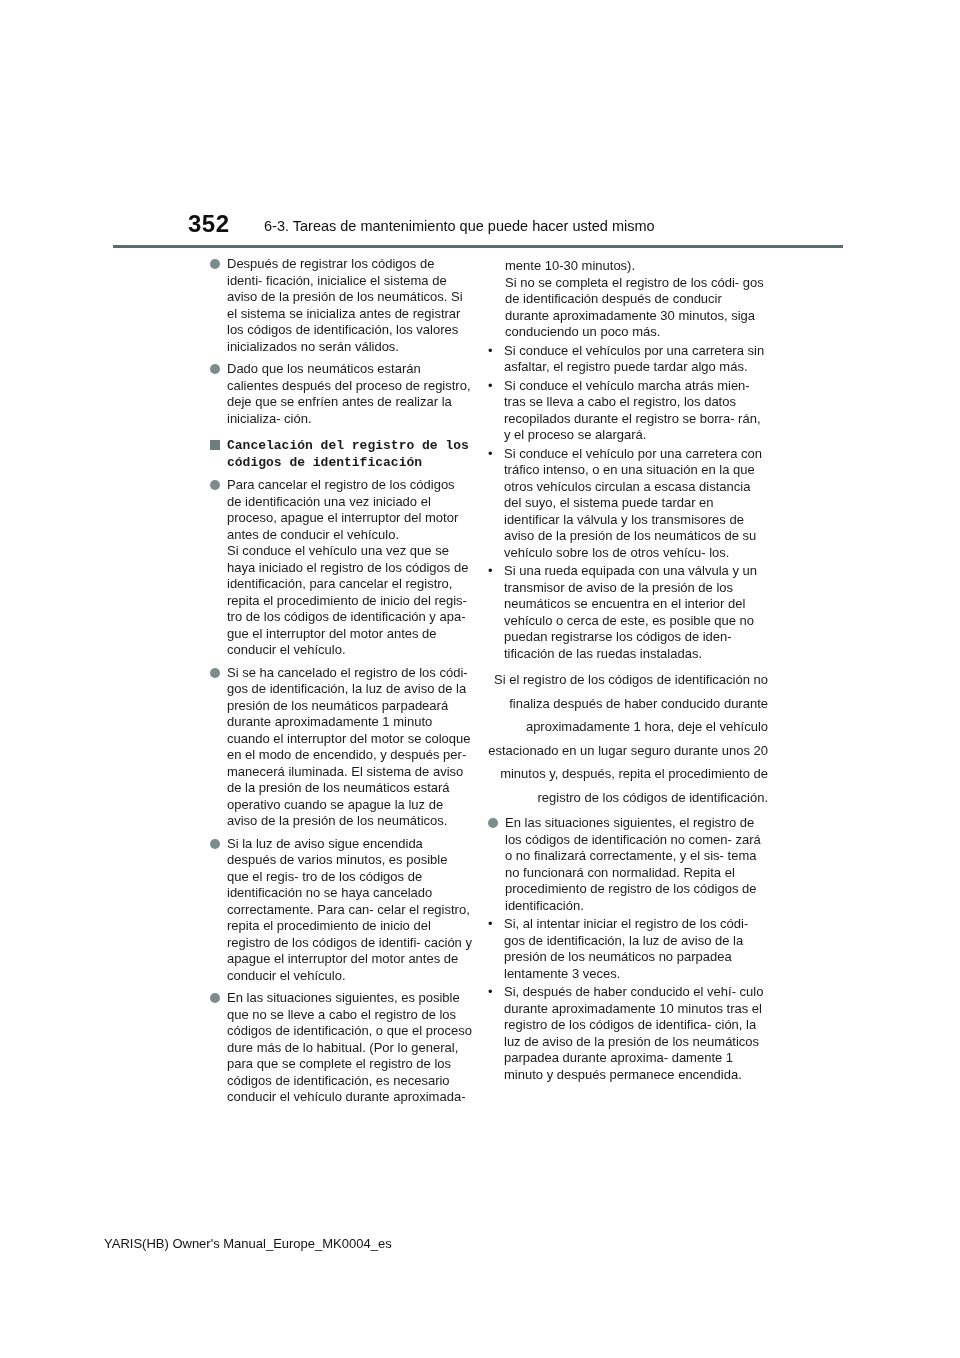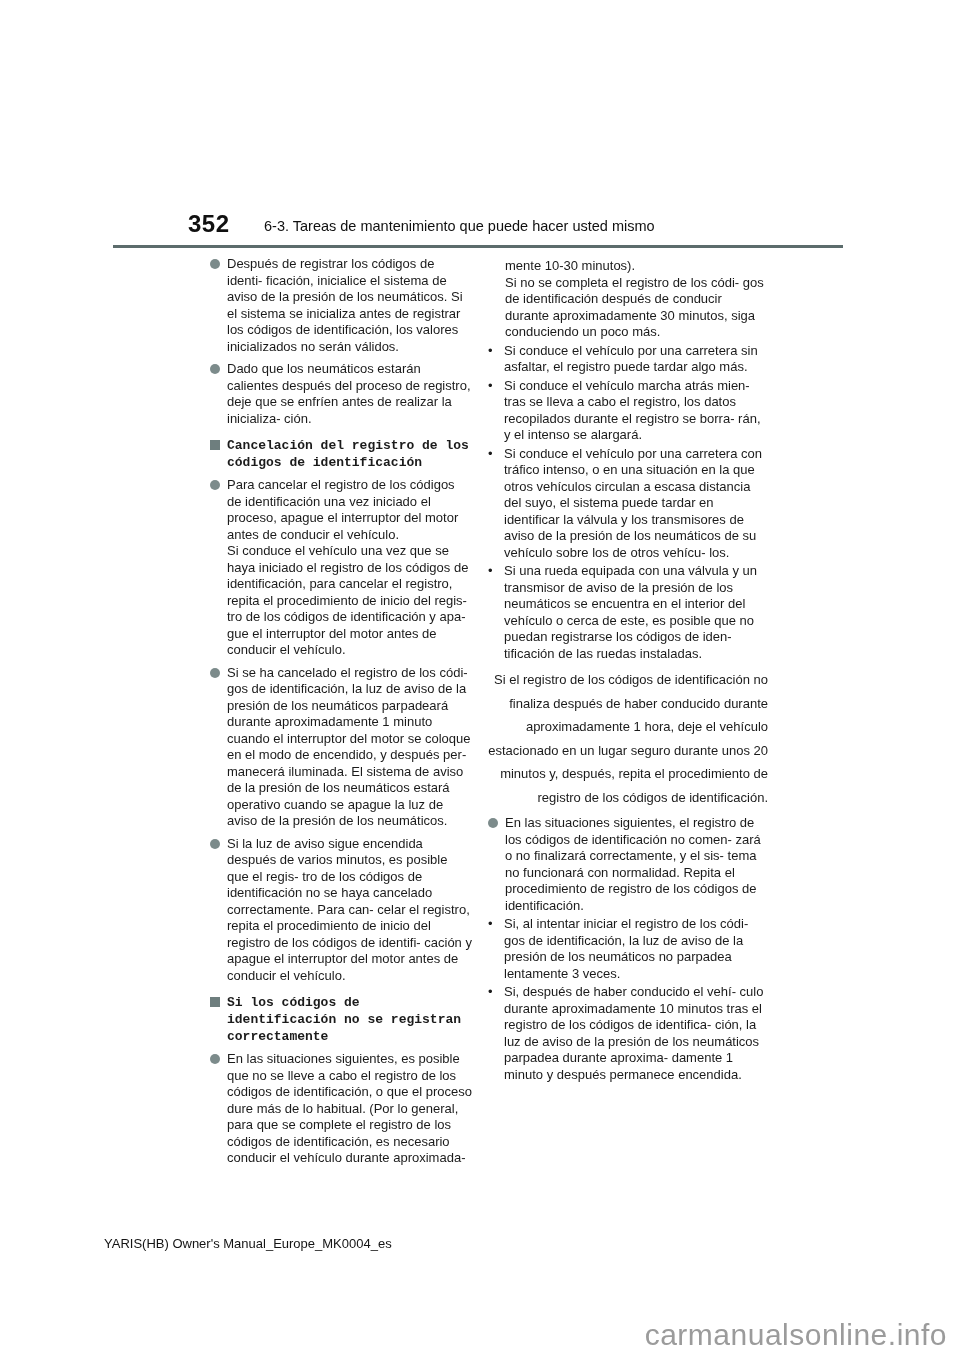--- a/index.html
+++ b/index.html
@@ -105,39 +105,35 @@
 Si conduce el vehículo una vez que se haya iniciado el registro de los códigos de identificación, para cancelar el registro, repita el procedimiento de inicio del regis- tro de los códigos de identificación y apa- gue el interruptor del motor antes de conducir el vehículo.</div>
       </div>
       <div class="block bullet">
         <span class="marker"><span class="dot"></span></span>
         <div class="txt">Si se ha cancelado el registro de los códi- gos de identificación, la luz de aviso de la presión de los neumáticos parpadeará durante aproximadamente 1 minuto cuando el interruptor del motor se coloque en el modo de encendido, y después per- manecerá iluminada. El sistema de aviso de la presión de los neumáticos estará operativo cuando se apague la luz de aviso de la presión de los neumáticos.</div>
       </div>
       <div class="block bullet">
         <span class="marker"><span class="dot"></span></span>
         <div class="txt">Si la luz de aviso sigue encendida después de varios minutos, es posible que el regis- tro de los códigos de identificación no se haya cancelado correctamente. Para can- celar el registro, repita el procedimiento de inicio del registro de los códigos de identifi- cación y apague el interruptor del motor antes de conducir el vehículo.</div>
       </div>
-      <div class="block heading">
-        <span class="marker"><span class="sq"></span></span>
-        <div class="txt">Si los códigos de identificación no se registran correctamente</div>
-      </div>
       <div class="block bullet">
         <span class="marker"><span class="dot"></span></span>
         <div class="txt">En las situaciones siguientes, es posible que no se lleve a cabo el registro de los códigos de identificación, o que el proceso dure más de lo habitual. (Por lo general, para que se complete el registro de los códigos de identificación, es necesario conducir el vehículo durante aproximada-</div>
       </div>
     </div>
   <div class="col col-right" id="col-right">
       <div class="block cont">mente 10-30 minutos).
 Si no se completa el registro de los códi- gos de identificación después de conducir durante aproximadamente 30 minutos, siga conduciendo un poco más.</div>
       <div class="block sub">
         <span class="marker">•</span>
-        <div class="txt">Si conduce el vehículo por una carretera sin asfaltar, el registro puede tardar algo más.</div>
+        <div class="txt">Si conduce el vehículos por una carretera sin asfaltar, el registro puede tardar algo más.</div>
       </div>
       <div class="block sub">
         <span class="marker">•</span>
-        <div class="txt">Si conduce el vehículo marcha atrás mien- tras se lleva a cabo el registro, los datos recopilados durante el registro se borra- rán, y el intenso se alargará.</div>
+        <div class="txt">Si conduce el vehículo marcha atrás mien- tras se lleva a cabo el registro, los datos recopilados durante el registro se borra- rán, y el proceso se alargará.</div>
       </div>
       <div class="block sub">
         <span class="marker">•</span>
         <div class="txt">Si conduce el vehículo por una carretera con tráfico intenso, o en una situación en la que otros vehículos circulan a escasa distancia del suyo, el sistema puede tardar en identificar la válvula y los transmisores de aviso de la presión de los neumáticos de su vehículo sobre los de otros vehícu- los.</div>
       </div>
       <div class="block sub">
         <span class="marker">•</span>
         <div class="txt">Si una rueda equipada con una válvula y un transmisor de aviso de la presión de los neumáticos se encuentra en el interior del vehículo o cerca de este, es posible que no puedan registrarse los códigos de iden- tificación de las ruedas instaladas.</div>
       </div>
       <div class="block para">Si el registro de los códigos de identificación no finaliza después de haber conducido durante aproximadamente 1 hora, deje el vehículo estacionado en un lugar seguro durante unos 20 minutos y, después, repita el procedimiento de registro de los códigos de identificación.</div>
@@ -149,14 +145,13 @@
         <span class="marker">•</span>
         <div class="txt">Si, al intentar iniciar el registro de los códi- gos de identificación, la luz de aviso de la presión de los neumáticos no parpadea lentamente 3 veces.</div>
       </div>
       <div class="block sub">
         <span class="marker">•</span>
         <div class="txt">Si, después de haber conducido el vehí- culo durante aproximadamente 10 minutos tras el registro de los códigos de identifica- ción, la luz de aviso de la presión de los neumáticos parpadea durante aproxima- damente 1 minuto y después permanece encendida.</div>
       </div>
     </div>
 
   <div class="footer">YARIS(HB) Owner's Manual_Europe_MK0004_es</div>
-  <div class="watermark">carmanualsonline.info</div>
 </div>
 
 </body></html>

